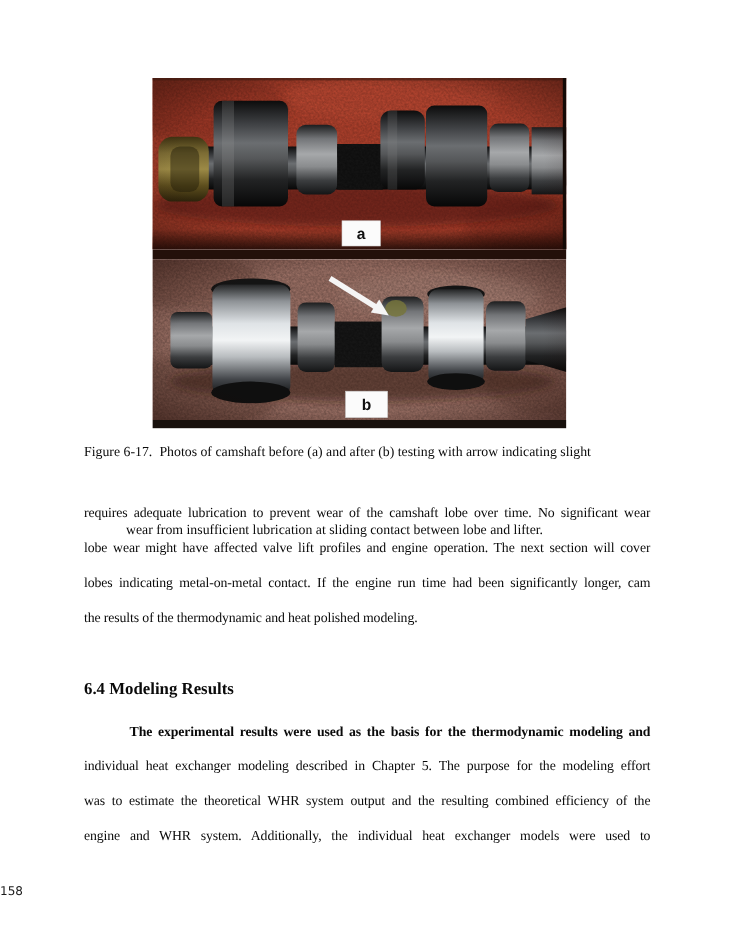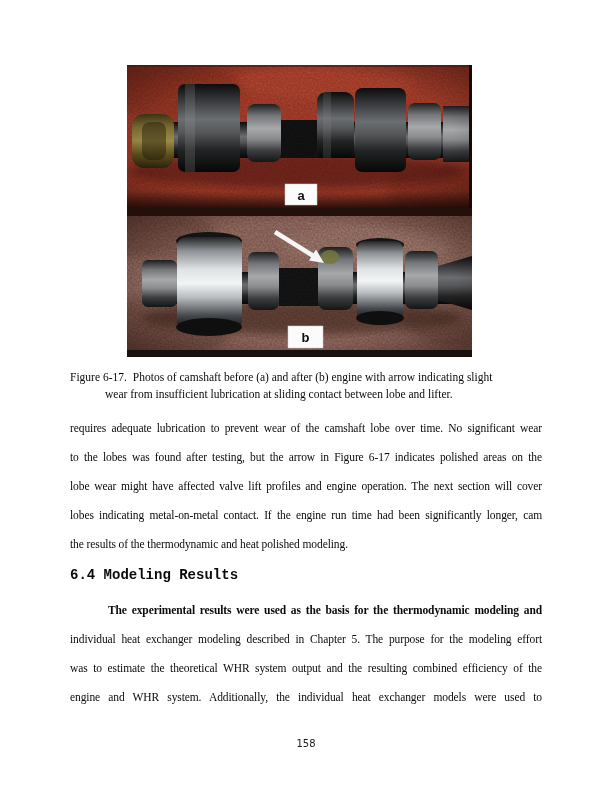--- a/index.html
+++ b/index.html
@@ -7,34 +7,34 @@
     position:relative; width:612px; height:792px; margin:0 auto;
     background:#ffffff; overflow:hidden;
     font-family:"Liberation Serif", serif; color:#0a0a0a;
   }
   .fig { position:absolute; left:127px; top:65px; width:345px; height:292px; margin:0; }
   .fig svg { display:block; }
 
   .caption { position:absolute; left:70px; top:369px; width:472px;
              font-size:11.5px; line-height:16.5px; }
   .cap-text { margin-left:6px; }
-  .cap-indent { padding-left:35px; }
+  .cap-indent { padding-left:35px;margin-top:48px; }
 
   .para { position:absolute; left:70px; width:472px; font-size:11.5px; }
   .p1 { top:414px; }
   .p2 { top:596px; }
   .jline { height:29px; line-height:29px; text-align:justify; text-align-last:justify;
            overflow:hidden; white-space:normal; letter-spacing:-0.1px; }
   .lline { height:29px; line-height:29px; text-align:left; letter-spacing:-0.1px; }
   .indent { padding-left:38px;font-weight:bold; }
 
   .heading { position:absolute; left:70px; top:567px; margin:0;
-             font-size:14px; font-weight:bold; letter-spacing:0;font-family:Liberation Mono, monospace; }
-
-  .pagenum { position:absolute; left:0; top:738px; width:612px; text-align:center;
+             font-size:14px; font-weight:bold; letter-spacing:0; }
+
+  .pagenum { position:absolute; left:0; top:738px; width:612px; 
              font-family:"DejaVu Sans", sans-serif; font-size:10px; color:#1a1a1a; }
 </style>
 </head>
 <body>
 
 <div class="page">
 
   <figure class="fig">
     <svg width="345" height="292" viewBox="0 0 345 292" xmlns="http://www.w3.org/2000/svg">
       <defs>
@@ -172,27 +172,26 @@
             <text x="178.5" y="126" text-anchor="middle" font-family="Liberation Sans, sans-serif" font-size="13" font-weight="bold" fill="#111">b</text>
           </g>
         </g>
       </g>
 
       <rect x="0" y="285" width="345" height="7" fill="#17100c"></rect>
     </svg>
   </figure>
 
   <div class="caption">
-    <div class="cap-line"><span>Figure 6-17.</span><span class="cap-text">Photos of camshaft before (a) and after (b) engine with arrow indicating slight</span></div>
+    <div class="cap-line"><span>Figure 6-17.</span><span class="cap-text">Photos of camshaft before (a) and after (b) testing with arrow indicating slight</span></div>
     <div class="cap-line cap-indent">wear from insufficient lubrication at sliding contact between lobe and lifter.</div>
   </div>
 
   <div class="para p1">
     <div class="jline">requires adequate lubrication to prevent wear of the camshaft lobe over time. No significant wear</div>
-    <div class="jline">to the lobes was found after testing, but the arrow in Figure 6-17 indicates polished areas on the</div>
     <div class="jline">lobe wear might have affected valve lift profiles and engine operation. The next section will cover</div>
     <div class="jline">lobes indicating metal-on-metal contact. If the engine run time had been significantly longer, cam</div>
     <div class="lline">the results of the thermodynamic and heat polished modeling.</div>
   </div>
 
   <h2 class="heading">6.4 Modeling Results</h2>
 
   <div class="para p2">
     <div class="jline indent">The experimental results were used as the basis for the thermodynamic modeling and</div>
     <div class="jline">individual heat exchanger modeling described in Chapter 5. The purpose for the modeling effort</div>

